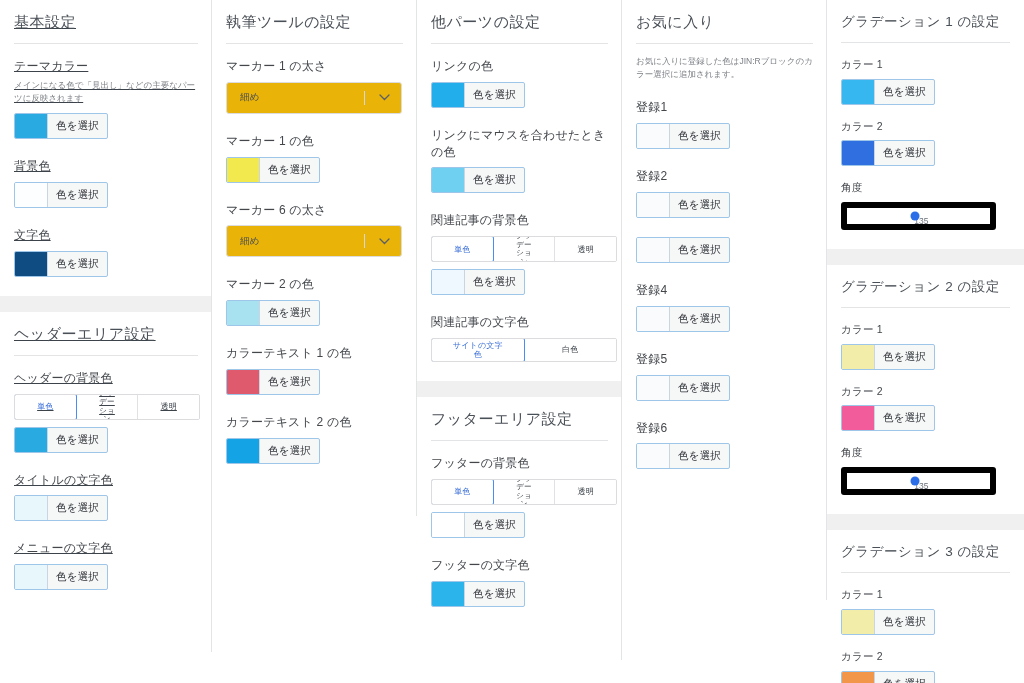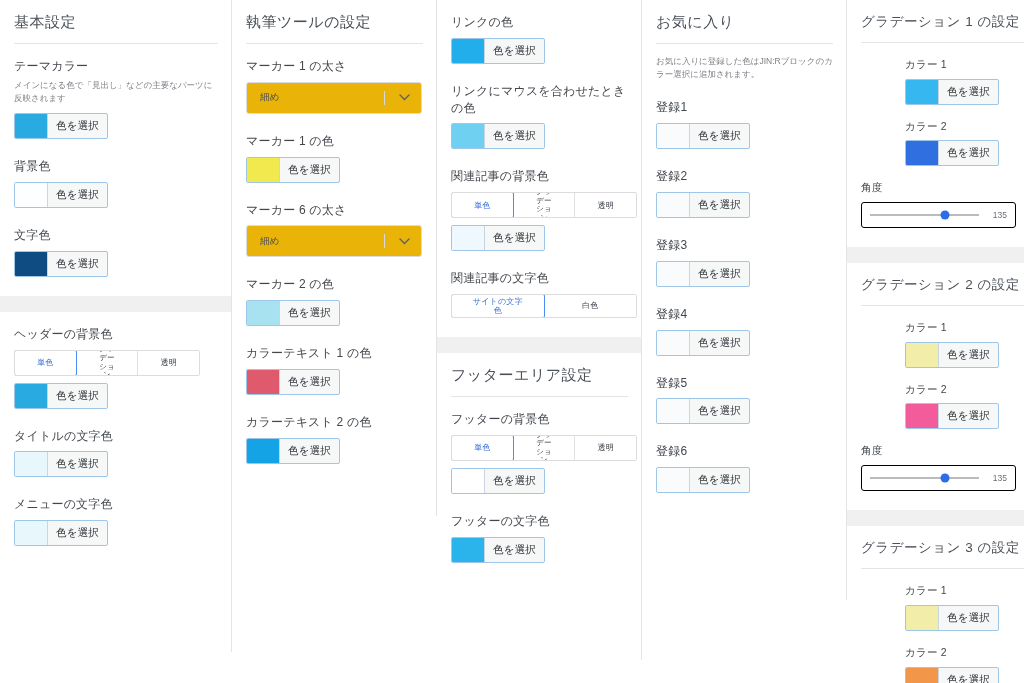--- a/index.html
+++ b/index.html
@@ -20,21 +20,21 @@
 
   
   .col {
     position: relative;
     height: 683px;
     padding: 0;
     flex: 0 0 auto;
   }
   .col-inner { padding: 0 14px; }
 
-  .col-1 { width: 232px; }
+  .col-1 { width: 212px; text-decoration: underline; }
   .col-1::after {
     content: "";
     position: absolute; top: 0; right: 0;
     width: 1px; height: 652px;
     background: #e3e4e6;
   }
   .col-2 { width: 205px; }
   .col-2::after {
     content: "";
     position: absolute; top: 0; right: 0;
@@ -69,21 +69,21 @@
     color: #4a5057;
     letter-spacing: .5px;
     padding: 13px 0 11px 0;
     margin: 0;
     border-bottom: 1px solid #e3e4e6;
   }
   .sec-title.small { font-size: 13.5px; }
   .sec-body { padding-top: 14px; }
 
   .field { margin-bottom: 19px; }
-  .field.tight { margin-bottom: 14px; margin-left: 44px; }
+  .field.tight { margin-bottom: 14px; }
   .f-label {
     font-size: 12px;
     color: #43474c;
     line-height: 1.4;
     margin-bottom: 7px;
     display: block;
     letter-spacing: .2px;
   }
   .f-label.sm { font-size: 10.5px; }
   .f-help {
@@ -188,26 +188,27 @@
     margin: -1px 0 -1px -1px;
     z-index: 2;
     font-weight: 400;
   }
   .seg.wide-label { font-size: 7.5px; }
 
   
   .sliderbox {
     width: 155px;
     height: 26px;
-    border: 1px solid #000000;
+    border: 6px solid #000000;
     border-radius: 3px;
     background: #fff;
     display: flex;
     align-items: center;
     padding: 8px 8px;
+    flex-direction: column;
   }
   .track {
     position: relative;
     flex: 1;
     height: 2px;
     background: #b9bbbe;
     margin-right: 8px;
   }
   .thumb {
     position: absolute;
@@ -257,20 +258,21 @@
           <div class="colorbtn">
             <span class="sw" style="background:#0F4C81"></span>
             <span class="txt">色を選択</span>
           </div>
         </div>
 
       </div>
 
       <div class="spacer-band"></div>
 
+      <h2 class="sec-title">ヘッダーエリア設定</h2>
       <div class="sec-body">
 
         <div class="field">
           <span class="f-label">ヘッダーの背景色</span>
           <div class="seggroup">
             <div class="seg active">単色</div>
             <div class="seg wide-label">グラデーション</div>
             <div class="seg">透明</div>
           </div>
           <div class="colorbtn">
@@ -361,20 +363,21 @@
             <span class="txt">色を選択</span>
           </div>
         </div>
 
       </div>
     </div>
   </div>
 
   <div class="col col-3">
     <div class="col-inner">
+      <h2 class="sec-title">他パーツの設定</h2>
       <div class="sec-body">
 
         <div class="field">
           <span class="f-label">リンクの色</span>
           <div class="colorbtn">
             <span class="sw" style="background:#22AEEA"></span>
             <span class="txt">色を選択</span>
           </div>
         </div>
 
@@ -455,21 +458,20 @@
 
         <div class="field">
           <span class="f-label">登録2</span>
           <div class="colorbtn">
             <span class="sw" style="background:#FAFBFC"></span>
             <span class="txt">色を選択</span>
           </div>
         </div>
 
         <div class="field">
-          <span class="f-label">登録3</span>
           <div class="colorbtn">
             <span class="sw" style="background:#FAFBFC"></span>
             <span class="txt">色を選択</span>
           </div>
         </div>
 
         <div class="field">
           <span class="f-label">登録4</span>
           <div class="colorbtn">
             <span class="sw" style="background:#FAFBFC"></span>

